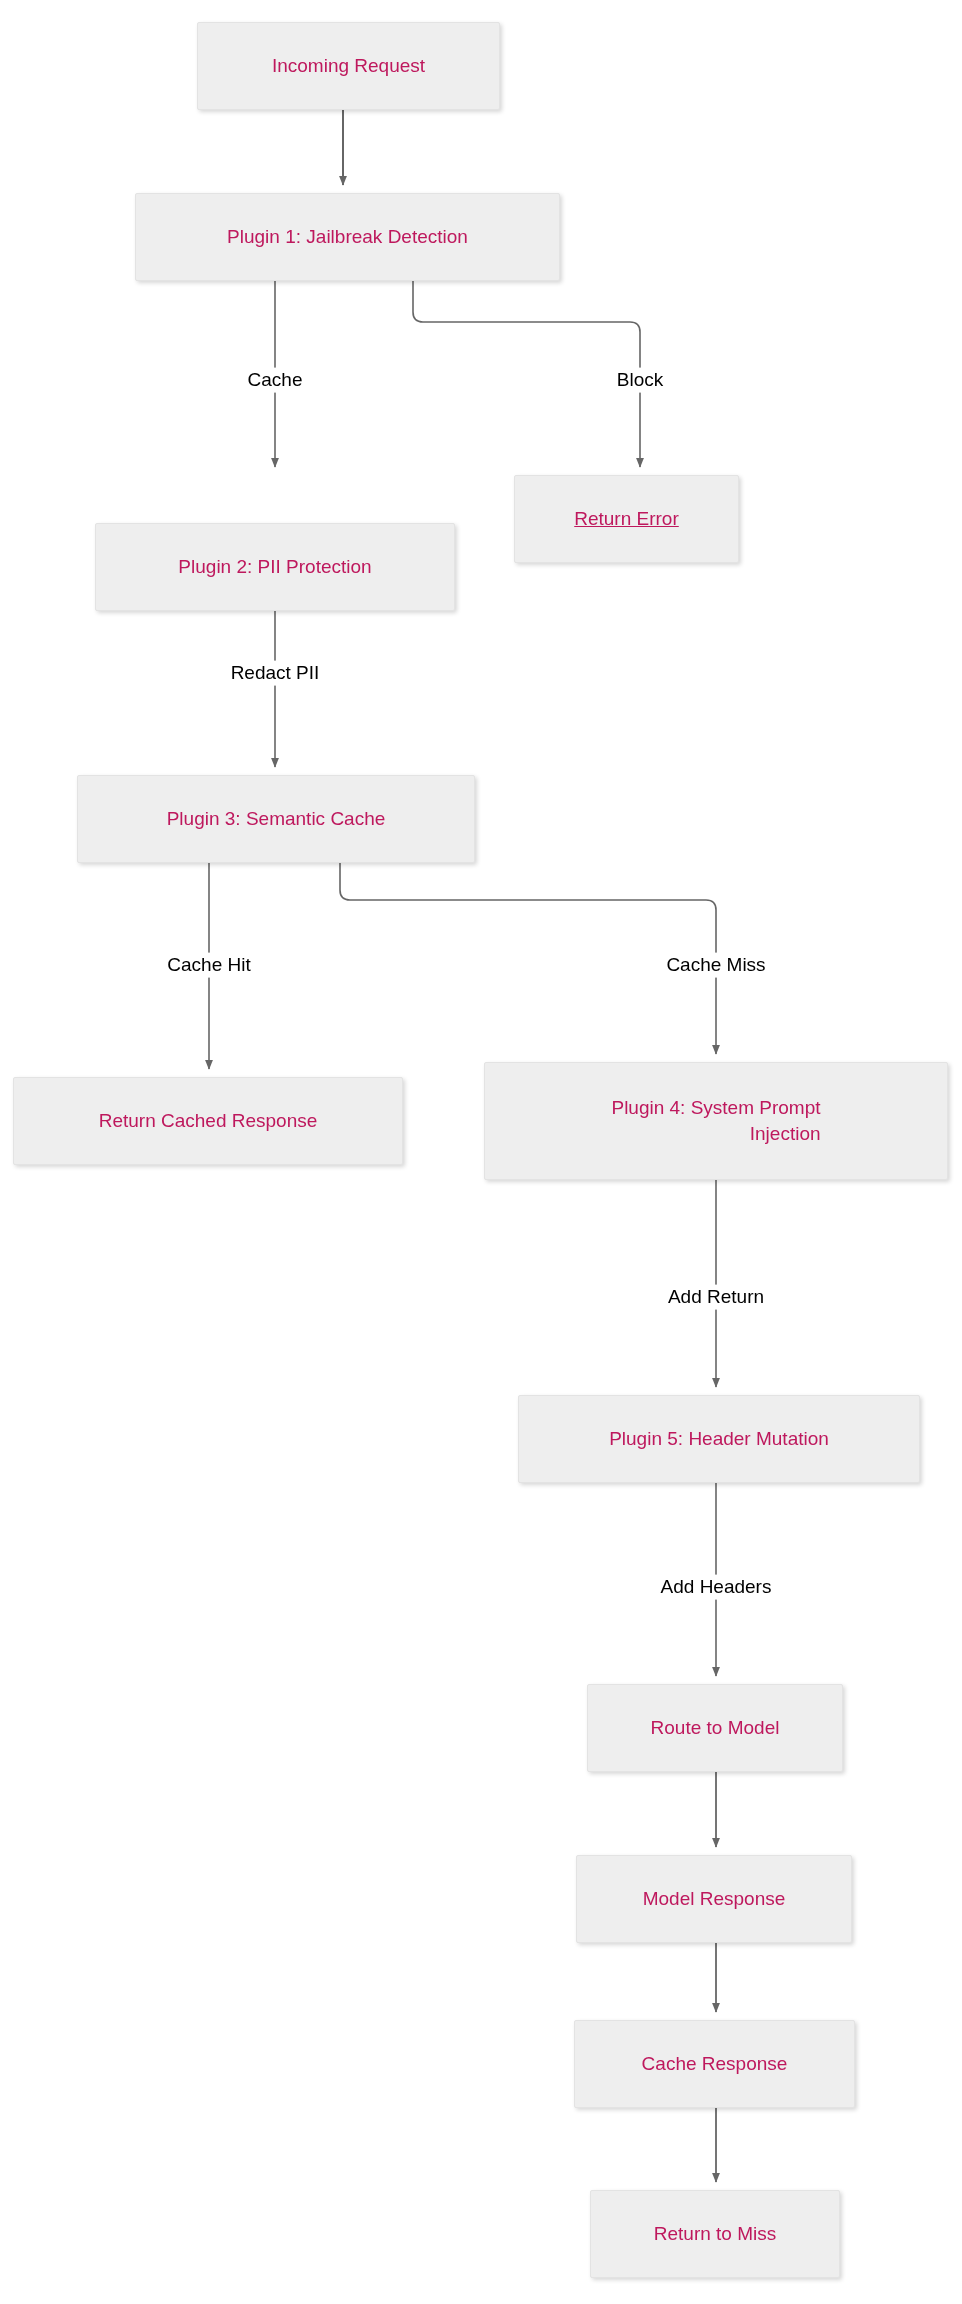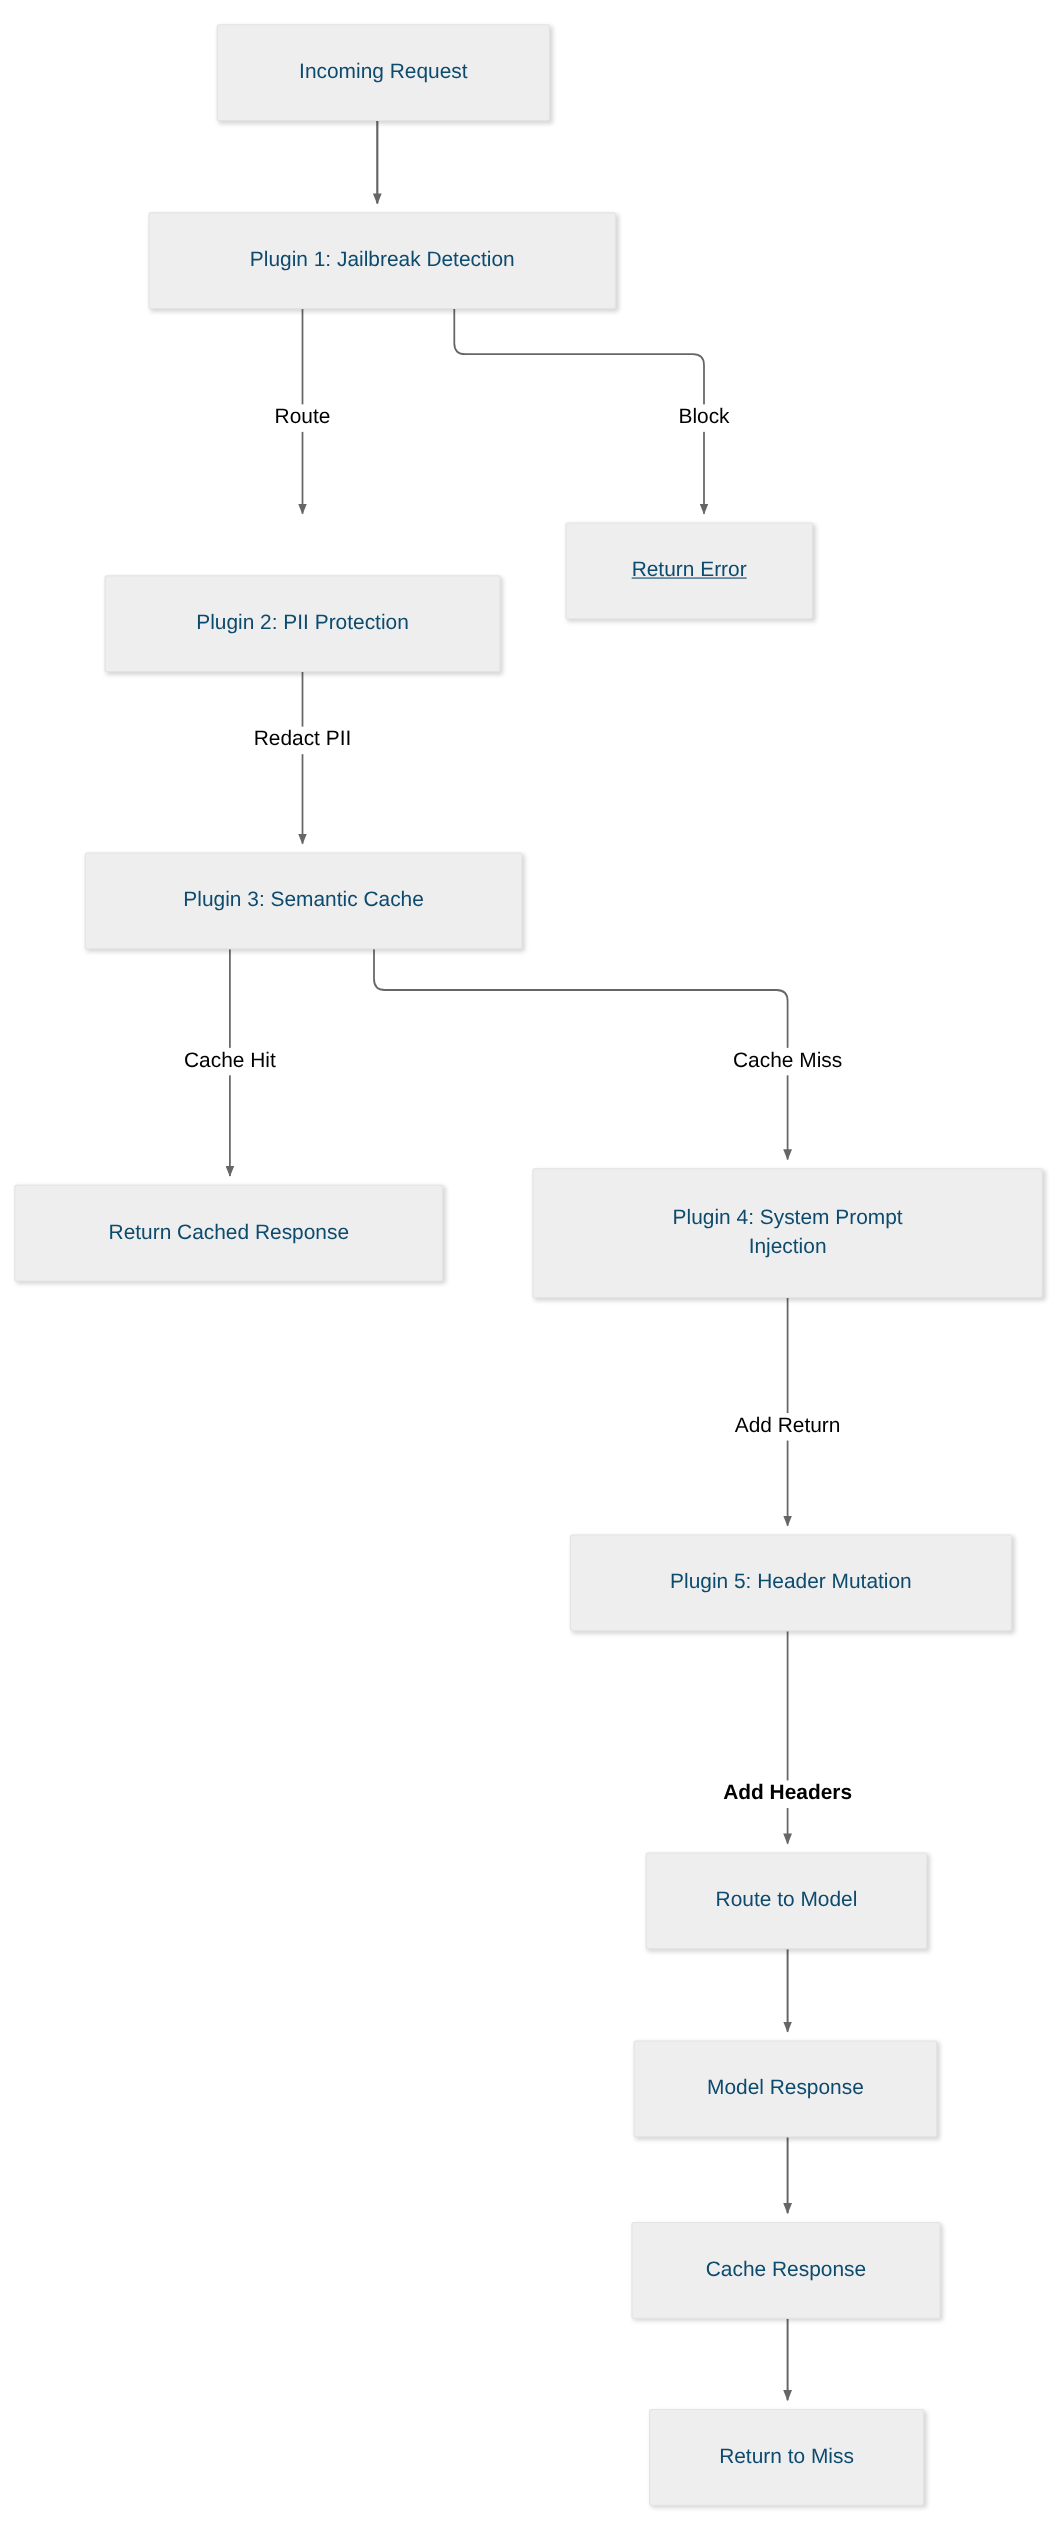--- a/index.html
+++ b/index.html
@@ -29,22 +29,22 @@
   .node {
     position: absolute;
     box-sizing: border-box;
     background: #eeeeee;
     border: 1px solid #e3e3e3;
     border-radius: 2px;
     box-shadow: 2px 2px 4px rgba(0,0,0,0.16);
     display: flex;
     align-items: center;
     justify-content: center;
-    text-align: center;
-    color: #0c4a6e;
+    text-align: right;
+    color: #be185d;
     font-size: 19px;
     line-height: 1.38;
     font-family: "Liberation Sans", sans-serif;
     padding: 4px 10px;
     white-space: pre-line;
   }
   .edge-label {
     position: absolute;
     transform: translate(-50%, -50%);
     background: #ffffff;
@@ -109,27 +109,27 @@
   <div class="node" style="left:518px; top:1395px; width:402px; height:88px;">Plugin 5: Header Mutation</div>
 
   <div class="node" style="left:587px; top:1684px; width:256px; height:88px;">Route to Model</div>
 
   <div class="node" style="left:576px; top:1855px; width:276px; height:88px;">Model Response</div>
 
   <div class="node" style="left:574px; top:2020px; width:281px; height:88px;">Cache Response</div>
 
   <div class="node" style="left:590px; top:2190px; width:250px; height:88px;">Return to Miss</div>
 
-  <div class="edge-label" style="left:275px; top:380px;">Route</div>
+  <div class="edge-label" style="left:275px; top:380px;">Cache</div>
 
   <div class="edge-label" style="left:640px; top:380px;">Block</div>
 
   <div class="edge-label" style="left:275px; top:673px;text-align:center;">Redact PII</div>
 
   <div class="edge-label" style="left:209px; top:965px;">Cache Hit</div>
 
   <div class="edge-label" style="left:716px; top:965px;">Cache Miss</div>
 
   <div class="edge-label" style="left:716px; top:1297px;">Add Return</div>
 
-  <div class="edge-label" style="left:716px; top:1631px;font-weight:bold;">Add Headers</div>
+  <div class="edge-label" style="left:716px; top:1587px;">Add Headers</div>
 
 </div>
 
 </body></html>

